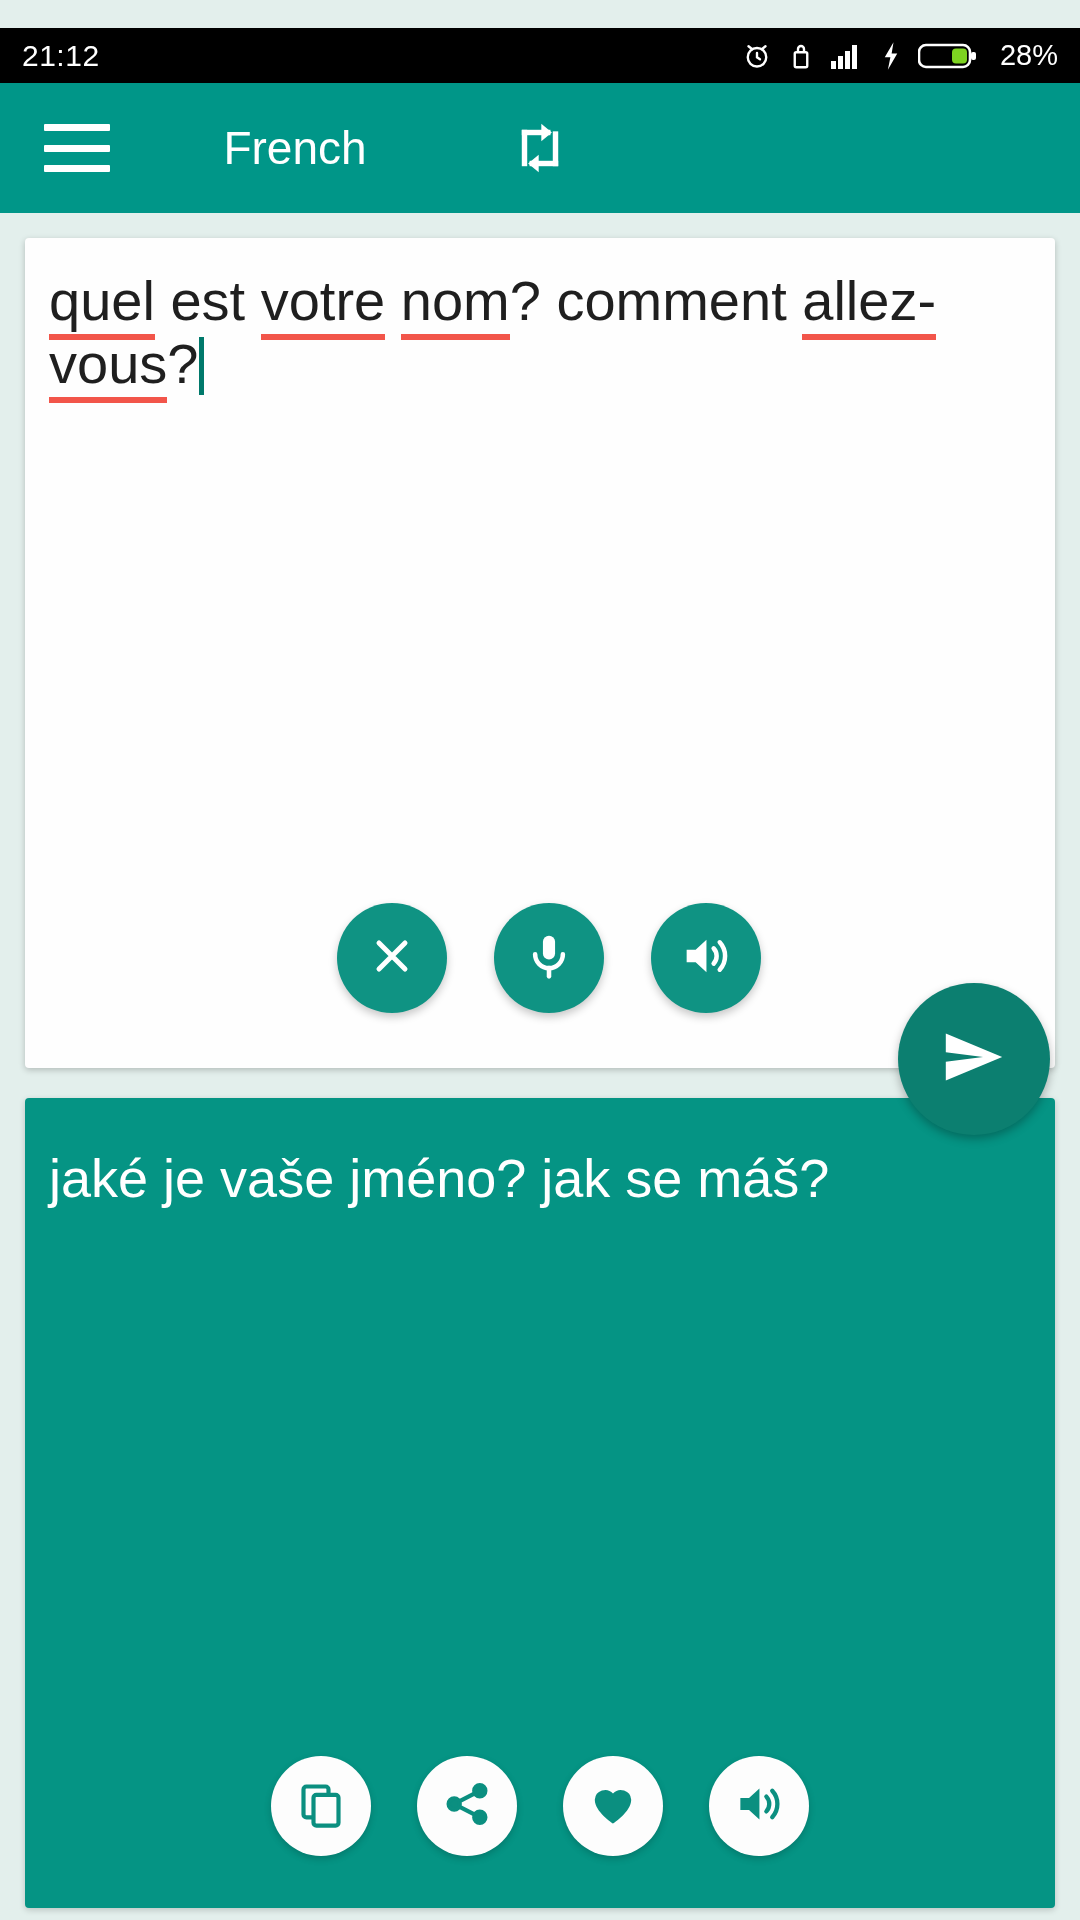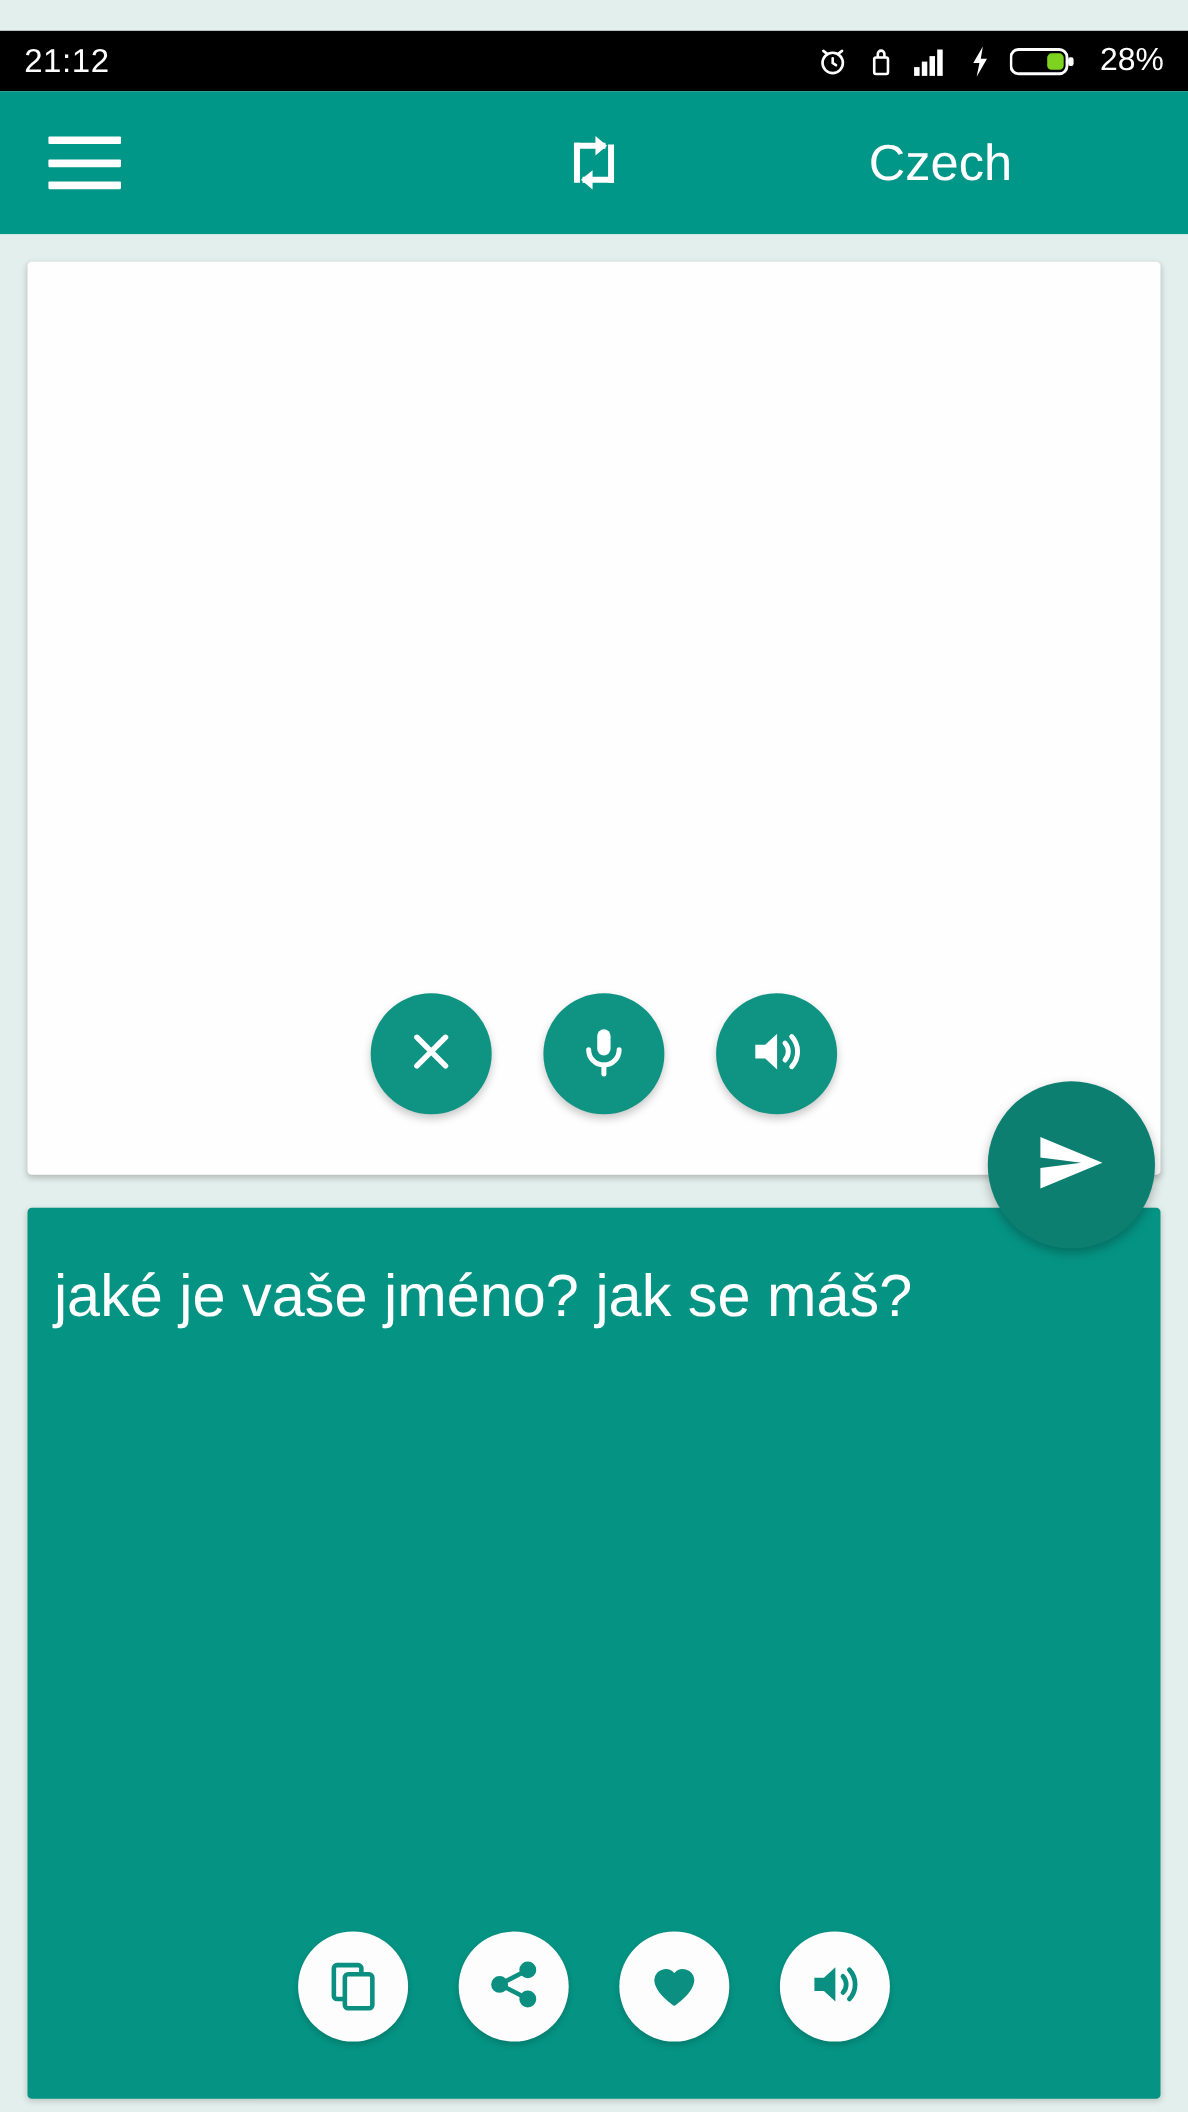--- a/index.html
+++ b/index.html
@@ -189,36 +189,39 @@
     <span class="battery-pct">28%</span>
   </div>
 </div>
 
 <div class="app-bar">
   <div class="hamburger">
     <span></span>
     <span></span>
     <span></span>
   </div>
+  <div class="lang lang-source">French</div>
   <div class="swap-btn">
     <svg width="62" height="62" viewBox="0 0 24 24" fill="none" stroke="#fff" stroke-width="2.1" stroke-linecap="square">
       <path d="M6 6h9"></path>
       <polyline points="12.5,2.6 16.6,6 12.5,9.4" fill="#fff" stroke="none"></polyline>
       <path d="M6 6v12"></path>
       <path d="M18 18H9"></path>
       <polyline points="11.5,14.6 7.4,18 11.5,21.4" fill="#fff" stroke="none"></polyline>
       <path d="M18 18V6.6"></path>
     </svg>
   </div>
-  <div class="lang lang-target">Czech</div>
 </div>
 
 <div class="page">
 
   <div class="input-card">
+    <div class="source-text">
+      <span id="src-text"><span class="sp">quel</span><span> est </span><span class="sp">votre</span><span> </span><span class="sp">nom</span><span>? comment </span><span class="sp">allez-vous</span><span>?</span></span><span class="caret"></span>
+    </div>
 
     <div class="input-actions">
       <div class="circle-teal">
         <span>
           <svg width="52" height="52" viewBox="0 0 24 24" fill="none" stroke="#fff" stroke-width="2.3" stroke-linecap="round">
             <path d="M6 6l12 12M18 6L6 18"></path>
           </svg>
         </span>
       </div>
       <div class="circle-teal">

